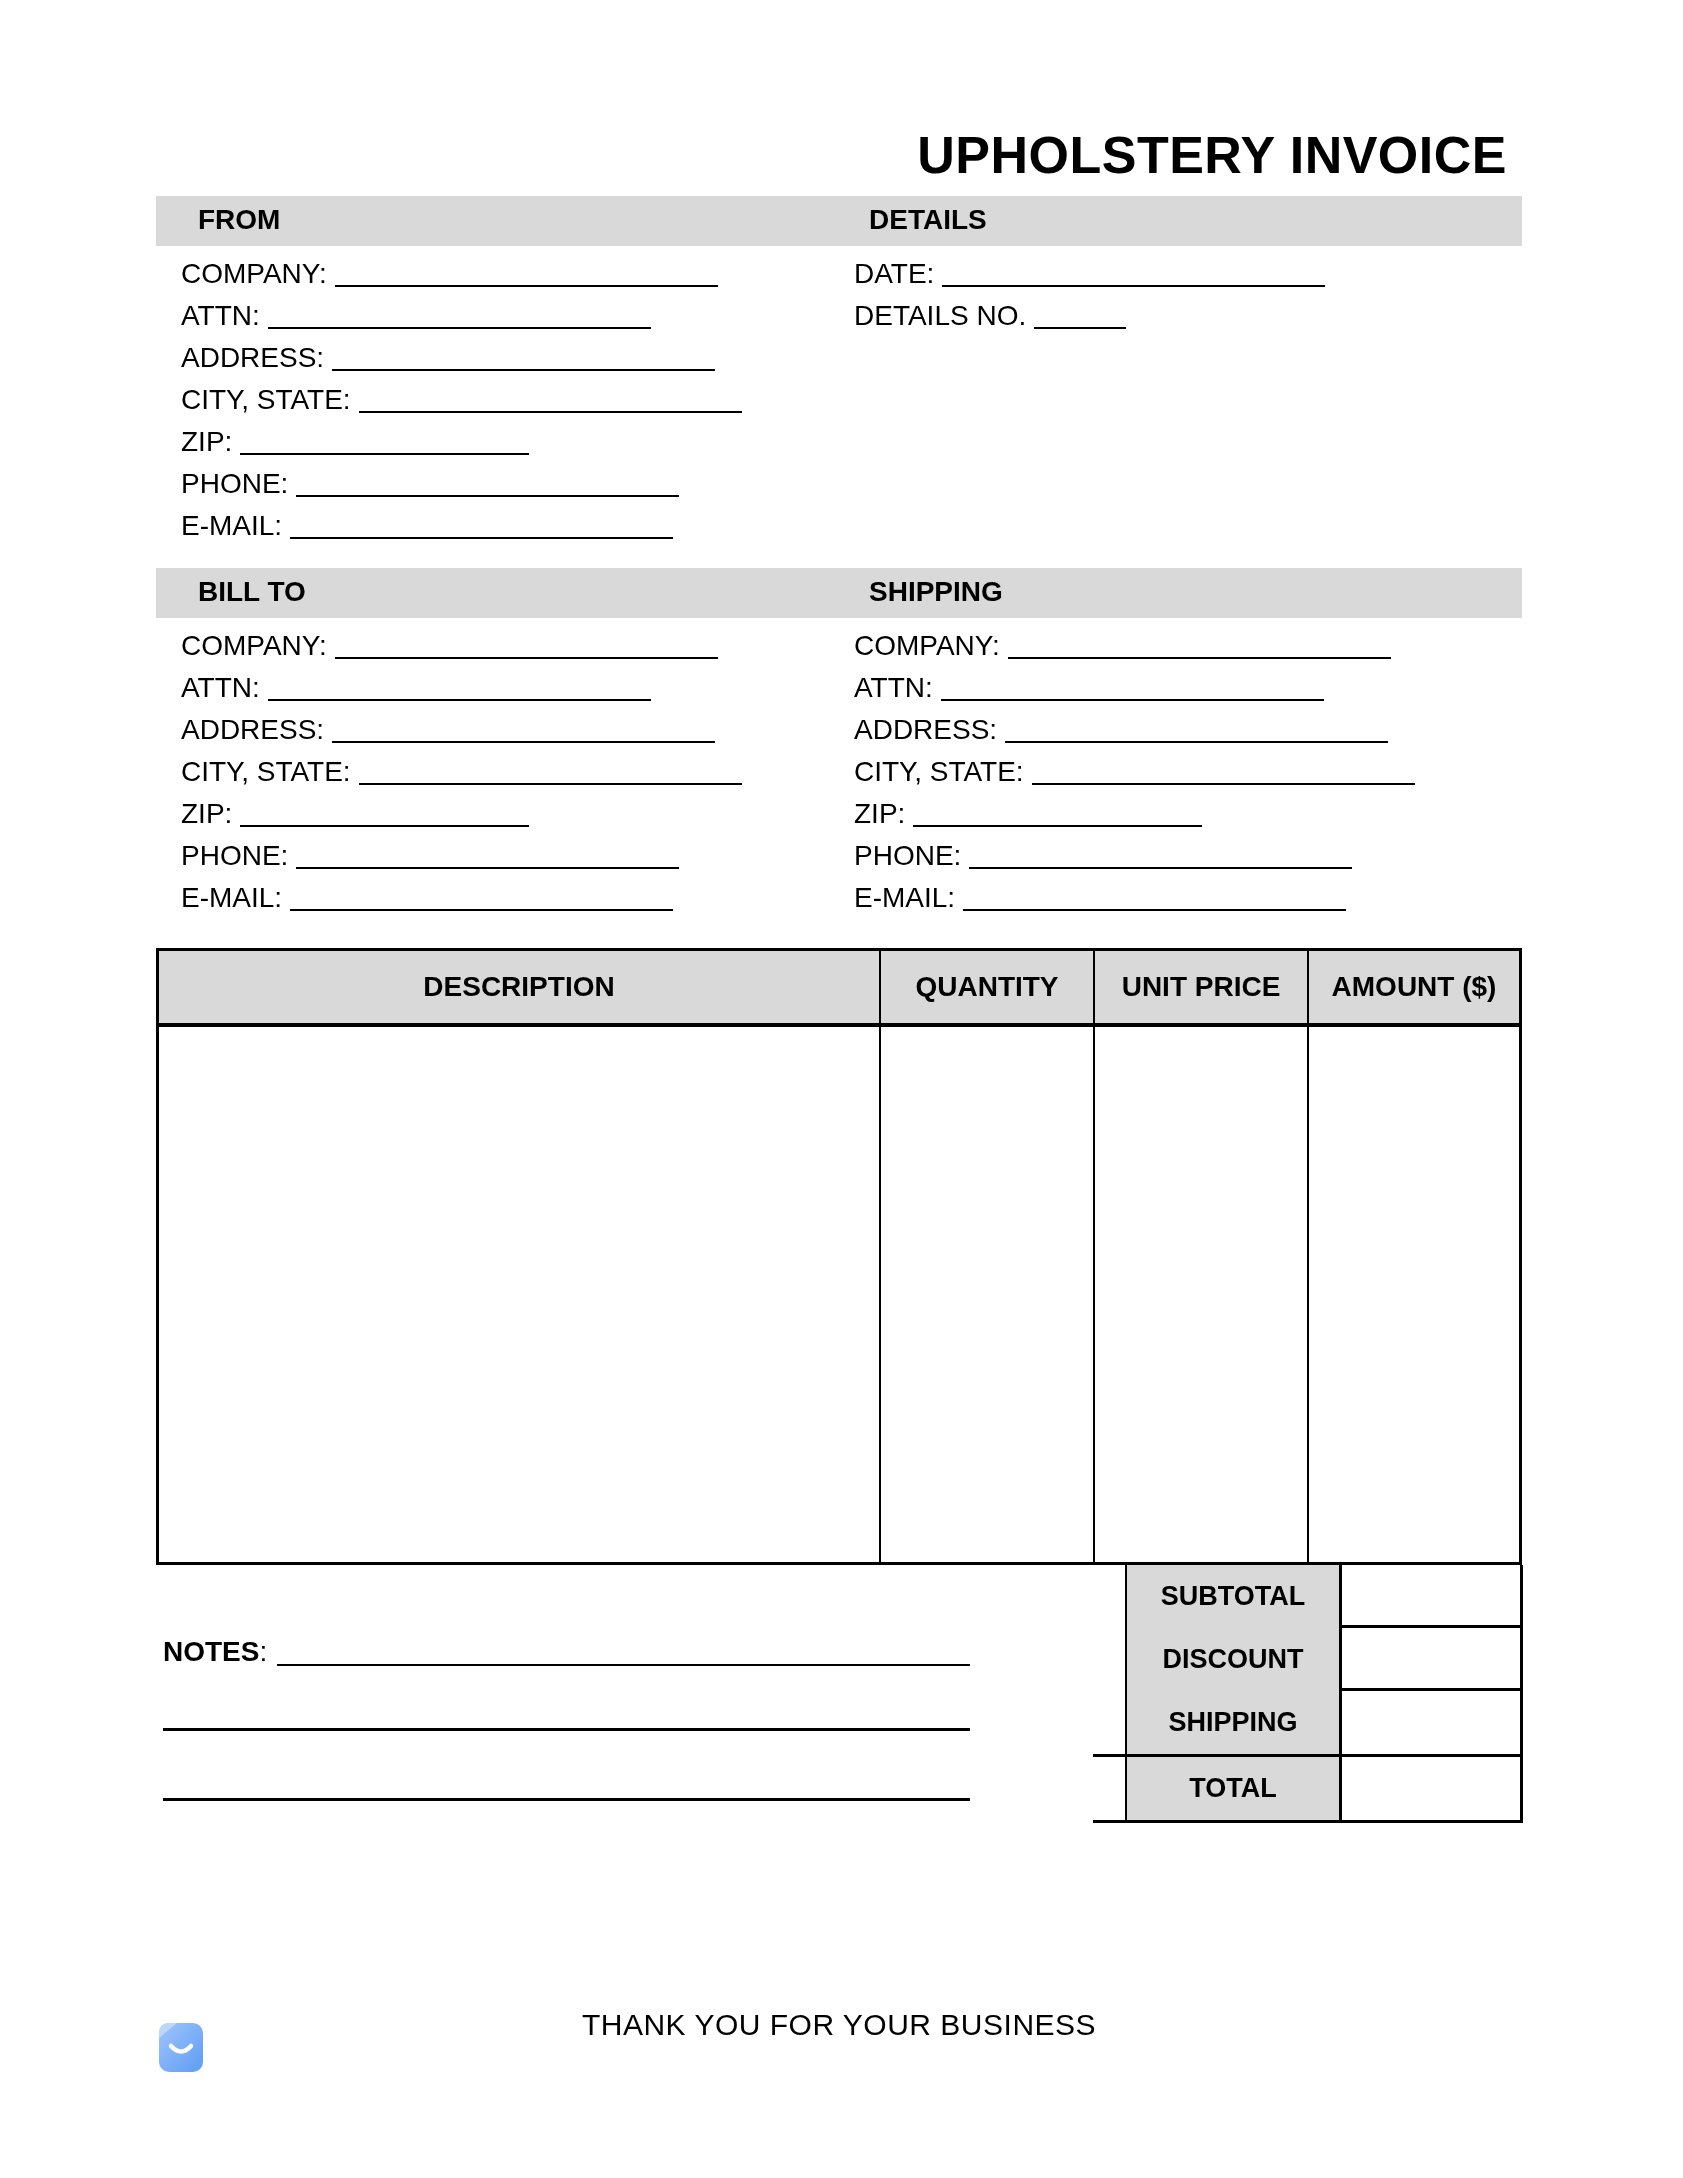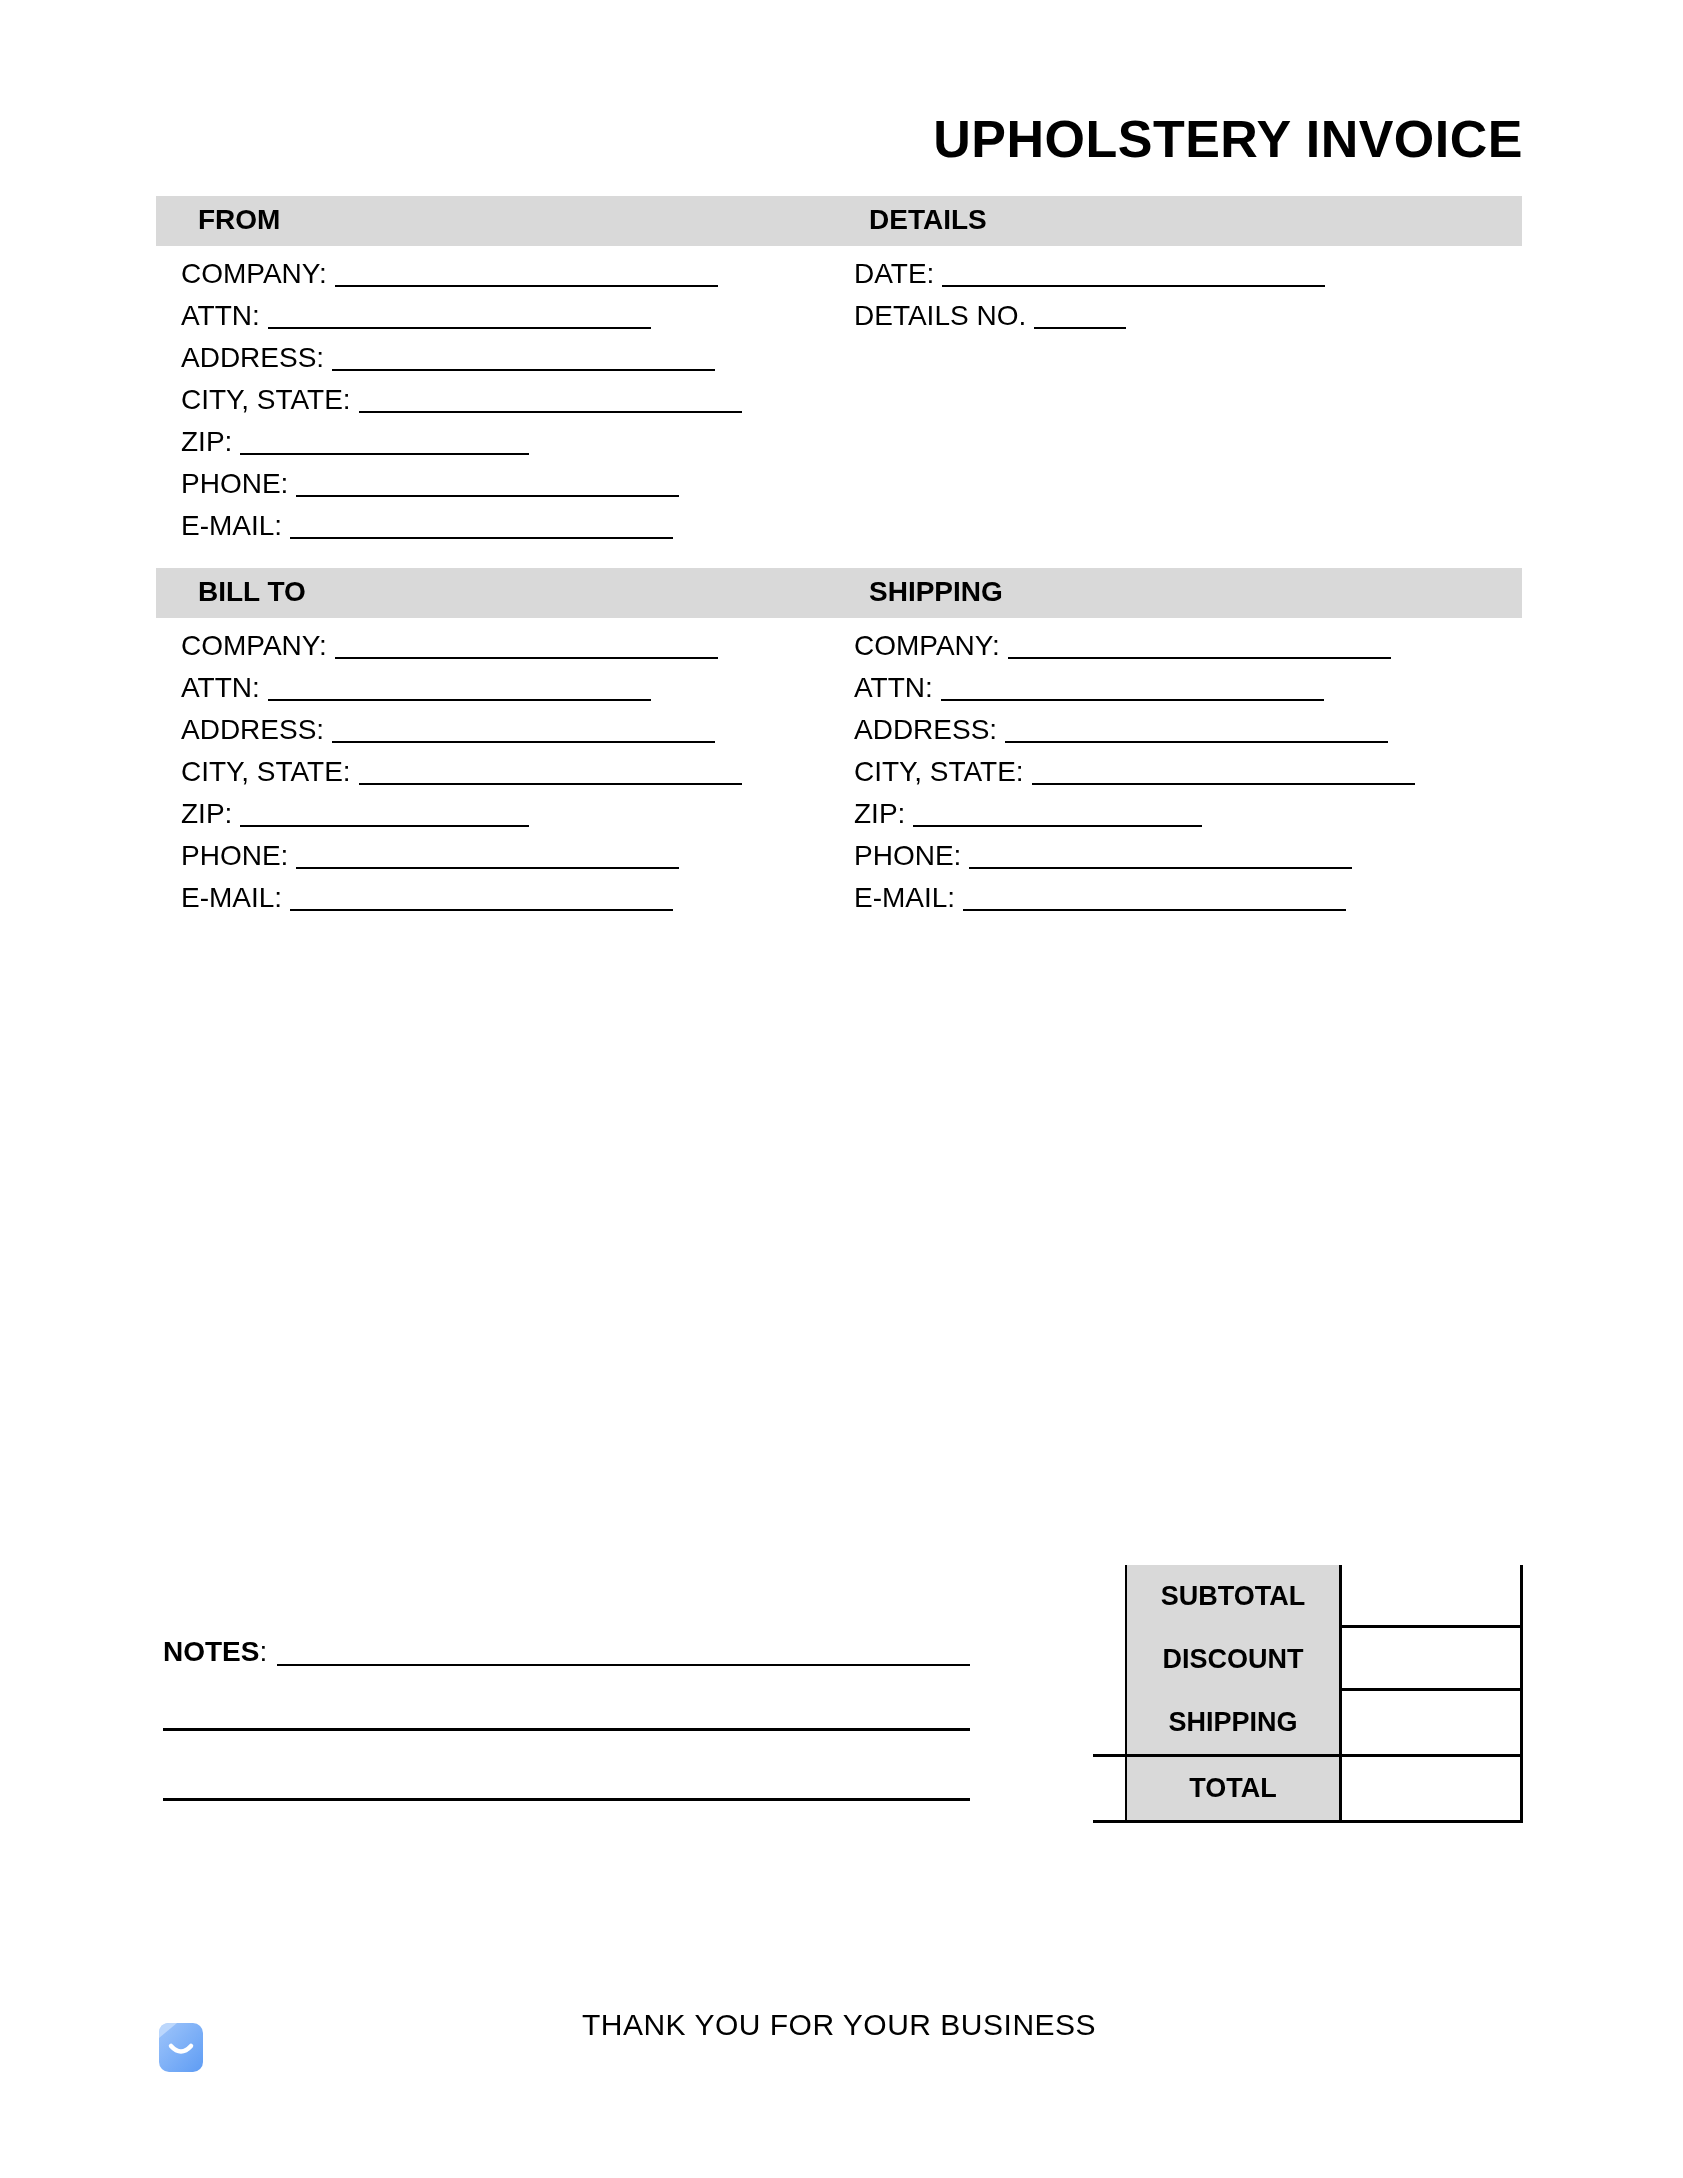--- a/index.html
+++ b/index.html
@@ -1,21 +1,21 @@
 <!DOCTYPE html>
 <html><head>
 <meta charset="utf-8">
 <style>
   html,body{margin:0;padding:0;background:#ffffff;}
   .page{
     position:relative;width:1684px;height:2178px;background:#ffffff;
     font-family:"Liberation Sans",sans-serif;color:#000;overflow:hidden;
   }
   
-  .title{position:absolute;top:109px;right:161px;margin:0;font-size:52px;font-weight:bold;letter-spacing:0.5px;}
+  .title{position:absolute;top:109px;right:161px;margin:16px;font-size:52px;font-weight:bold;letter-spacing:0.5px;}
   
   .sec-bar{position:absolute;left:156px;width:1366px;height:50px;background:#d9d9d9;}
   .sec-bar .hdr{position:absolute;bottom:10px;font-size:28px;font-weight:bold;margin-left:16px;}
   .hdr.h-left{left:26px;}
   .hdr.h-right{left:697px;}
   
   .fields{position:absolute;width:657px;}
   .frow{height:42px;display:flex;align-items:flex-end;font-size:28px;}
   .frow .lbl{line-height:1.12;white-space:pre;}
   .frow .line{border-bottom:2px solid #000;margin-left:8px;margin-bottom:2px;}
@@ -167,20 +167,34 @@
       <div class="frow">
         <span class="lbl">PHONE:</span>
         <span class="line normal"></span>
       </div>
       <div class="frow">
         <span class="lbl">E-MAIL:</span>
         <span class="line normal"></span>
       </div>
     </div>
 
+  <div class="items">
+    <div class="items-header" id="items-header">
+        <div class="hcell col1">DESCRIPTION</div>
+        <div class="hcell col2">QUANTITY</div>
+        <div class="hcell col3">UNIT PRICE</div>
+        <div class="hcell col4">AMOUNT ($)</div>
+      </div>
+    <div class="items-body">
+      <div class="bcell col1"></div>
+      <div class="bcell col2"></div>
+      <div class="bcell col3"></div>
+      <div class="bcell col4"></div>
+    </div>
+  </div>
 
   <div class="totals" id="totals">
       <div class="trow">
         <div class="tlabel">SUBTOTAL</div>
         <div class="tvalue"></div>
       </div>
       <div class="trow">
         <div class="tlabel">DISCOUNT</div>
         <div class="tvalue"></div>
       </div>

